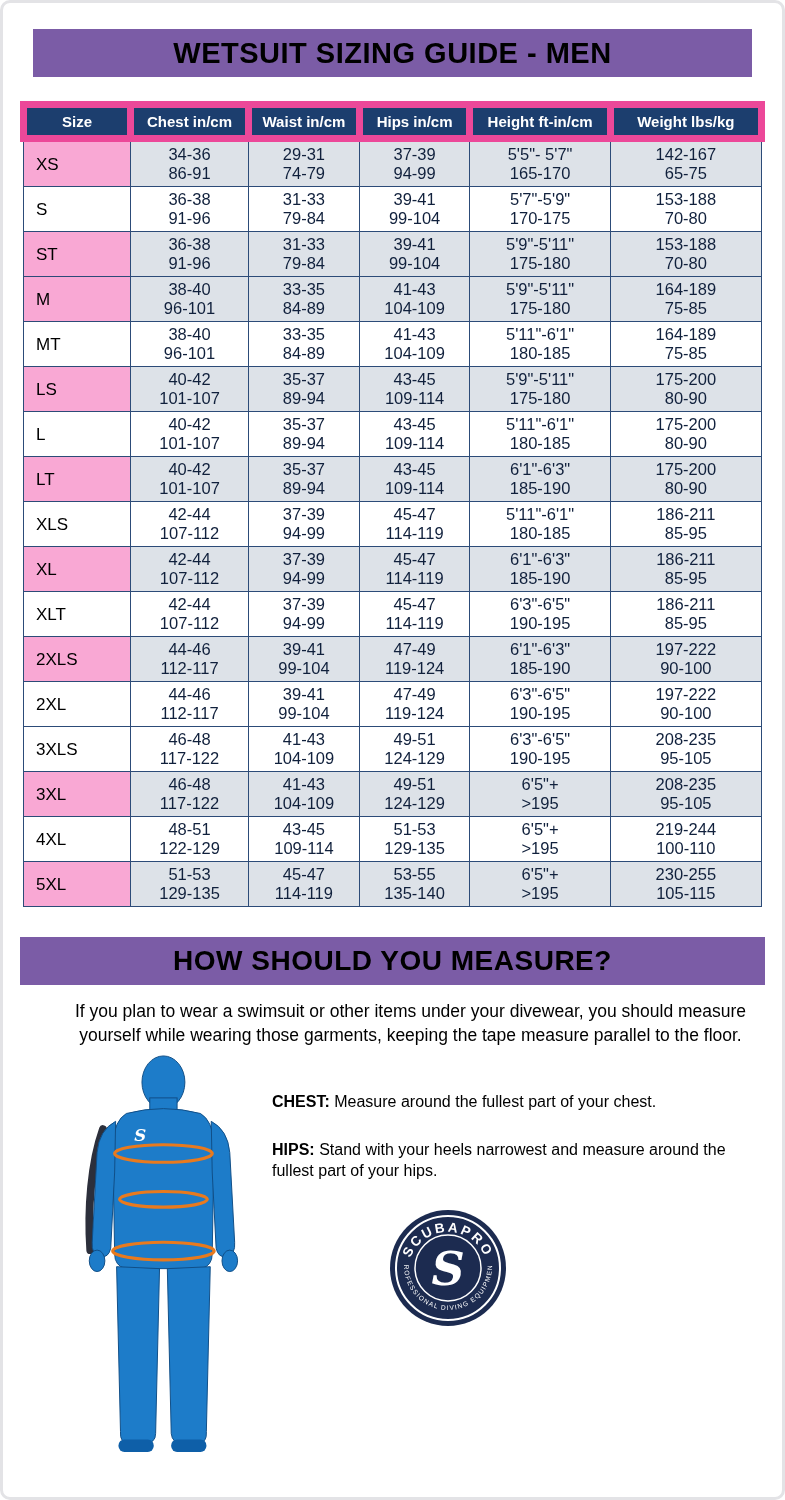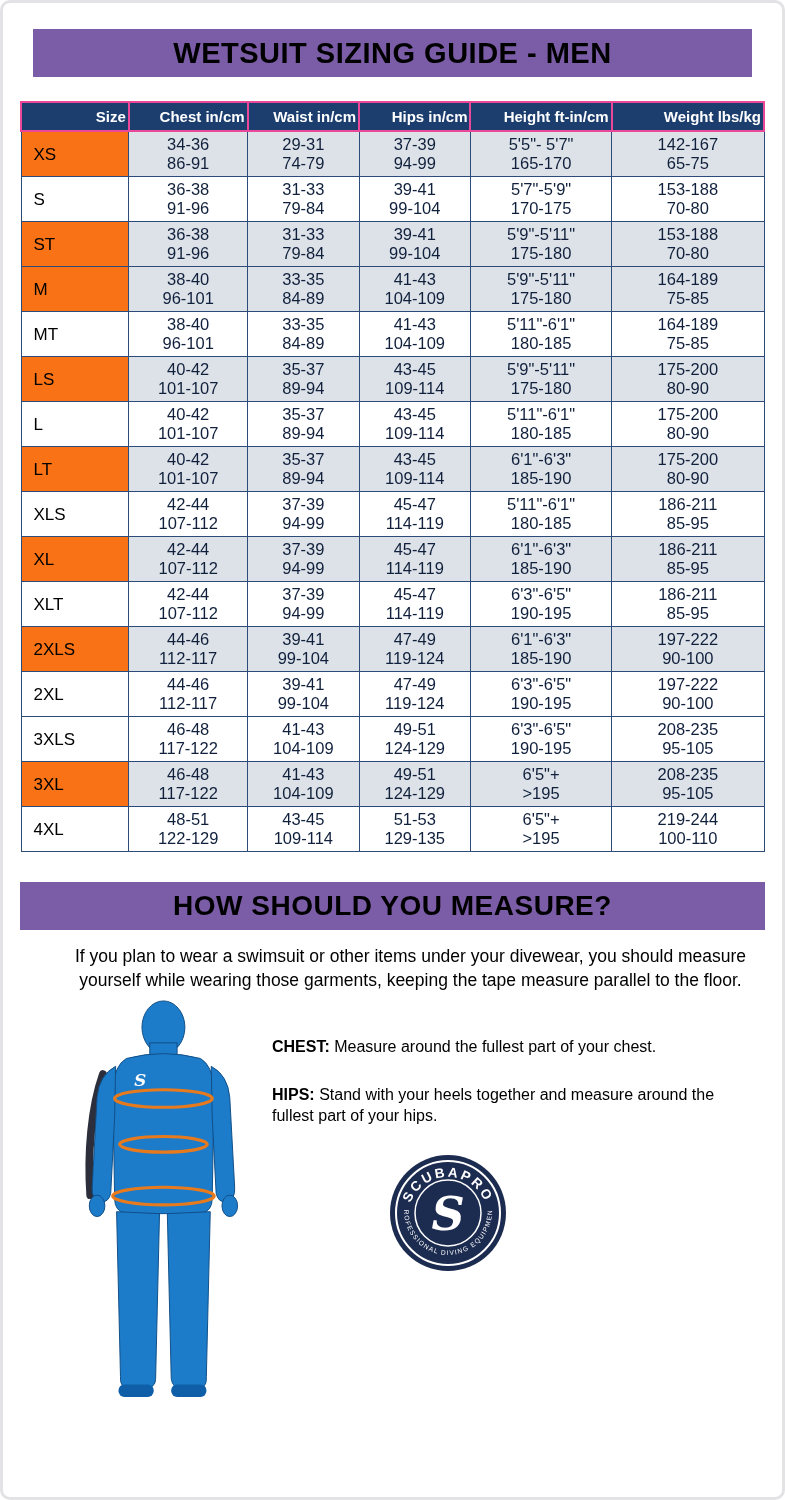--- a/index.html
+++ b/index.html
@@ -13,33 +13,33 @@
   .banner{
     background:#7b5ca6; color:#000000; text-align:center; font-weight:bold;
     font-size:29px; letter-spacing:0.5px; height:48px; line-height:48px;
   }
   .banner-top{ margin:0 13px; }
   .banner-measure{ margin:30px 0 0 0; font-size:28px;text-align:center; }
   
   table.size-table{ width:100%; border-collapse:collapse; table-layout:fixed; margin-top:24px; }
   .size-table th{
     background:#1c3e6e; color:#fff; font-size:15px; font-weight:bold;
-    border:2px solid #ec4899; padding:5px 2px; height:27px;text-align:right;
+    border:7px solid #ec4899; padding:5px 2px; height:27px;
   }
   .size-table td{
     border:1px solid #2c4b78; text-align:center; color:#10203c;
     font-size:16.5px; line-height:19px; padding:3px 2px; height:44px;
     background:#fff;
   }
   .size-table tr.alt td{ background:#dde2e8; }
   .size-table td.size-cell{
     text-align:left; padding-left:12px; font-size:17px; color:#000;
     background:#fff;
   }
-  .size-table tr.alt td.size-cell{ background:#f97316; }
+  .size-table tr.alt td.size-cell{ background:#f9a8d4; }
   
   .measure-section{ position:relative; padding-bottom:18px; }
   .intro{
     margin:14px 8px 6px 44px; font-size:17.5px; line-height:1.38; color:#000;text-align:center;
   }
   .measure-body{ display:flex; margin-top:4px; }
   .figure-wrap{ width:240px; flex:0 0 240px; padding-left:28px; }
   .instructions{ flex:1; padding:38px 10px 0 12px; }
   .instructions p{ margin:0 0 26px 0; font-size:16px; line-height:1.35; color:#000; max-width:470px; }
   .instructions b{ font-weight:bold; }
@@ -435,20 +435,43 @@
           </td>
     <td>
             <div>6'5"+</div>
             <div>&gt;195</div>
           </td>
     <td>
             <div>219-244</div>
             <div>100-110</div>
           </td>
   </tr>
+        <tr class="alt">
+    <td class="size-cell">5XL</td>
+    <td>
+            <div>51-53</div>
+            <div>129-135</div>
+          </td>
+    <td>
+            <div>45-47</div>
+            <div>114-119</div>
+          </td>
+    <td>
+            <div>53-55</div>
+            <div>135-140</div>
+          </td>
+    <td>
+            <div>6'5"+</div>
+            <div>&gt;195</div>
+          </td>
+    <td>
+            <div>230-255</div>
+            <div>105-115</div>
+          </td>
+  </tr>
       </tbody>
   </table>
 
   <div class="banner banner-measure">
     <span>HOW SHOULD YOU MEASURE?</span>
   </div>
 
   <div class="measure-section">
     <p class="intro">If you plan to wear a swimsuit or other items under your divewear, you should measure yourself while wearing those garments, keeping the tape measure parallel to the floor.</p>
 
@@ -492,21 +515,21 @@
         </svg>
       </div>
 
       <div class="instructions">
         <p>
           <b>CHEST:</b>
           <span>Measure around the fullest part of your chest.</span>
         </p>
         <p>
           <b>HIPS:</b>
-          <span>Stand with your heels together and measure around the fullest part of your hips.</span>
+          <span>Stand with your heels narrowest and measure around the fullest part of your hips.</span>
         </p>
 
         <div class="logo-wrap">
           <svg viewBox="0 0 120 120" width="120" height="120">
             <circle cx="60" cy="60" r="58" fill="#1c2b50"></circle>
             <circle cx="60" cy="60" r="52" fill="none" stroke="#ffffff" stroke-width="2"></circle>
             <circle cx="60" cy="60" r="33" fill="none" stroke="#ffffff" stroke-width="1.5"></circle>
             <defs>
               <path id="arcTop" d="M20,64 A40,40 0 0 1 100,64"></path>
               <path id="arcBottom" d="M16,58 A44,44 0 0 0 104,58"></path>

